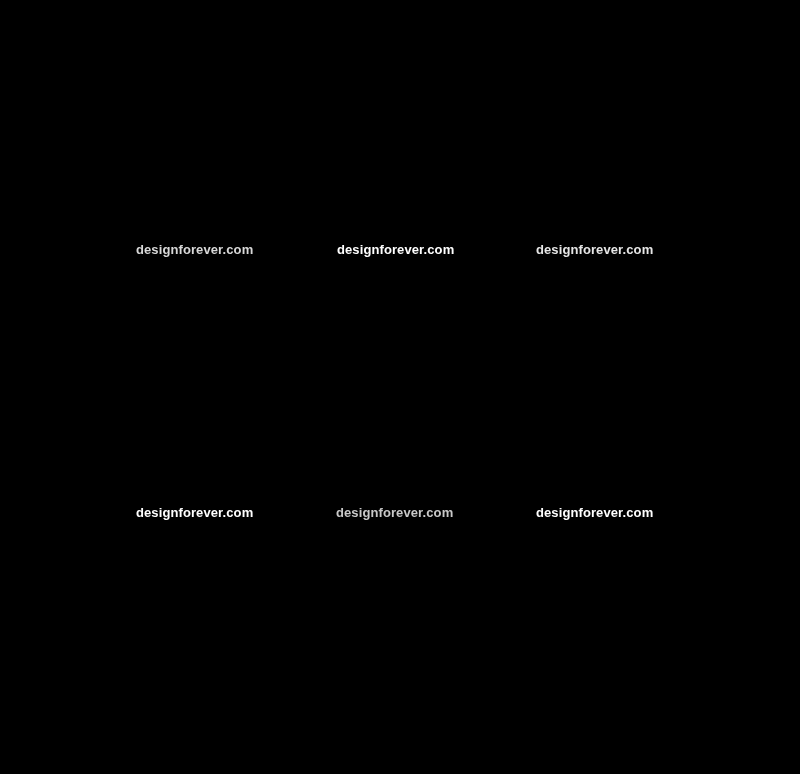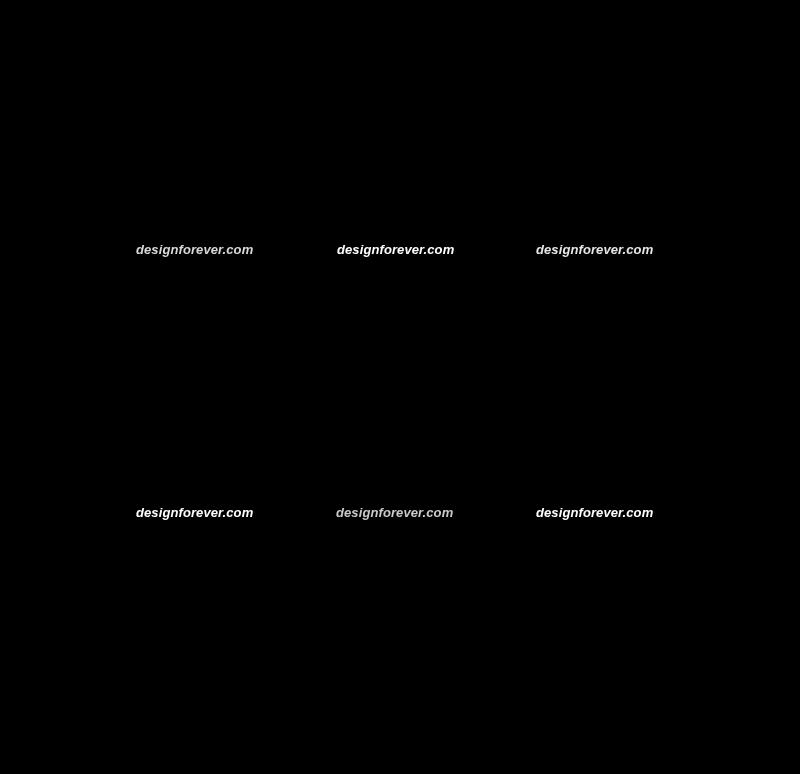--- a/index.html
+++ b/index.html
@@ -14,21 +14,20 @@
     background: #000000;
     overflow: hidden;
     font-family: "Liberation Sans", sans-serif;
   }
   .grid {
     position: absolute;
     left: 0;
     top: 0;
     width: 800px;
     height: 652px;
-    font-style: italic;
   }
   .wm {
     position: absolute;
     font-family: "Liberation Sans", sans-serif;
     font-weight: bold;
     font-size: 13px;
     letter-spacing: 0.1px;
     white-space: nowrap;
     color: #ffffff;
     text-align: left;

